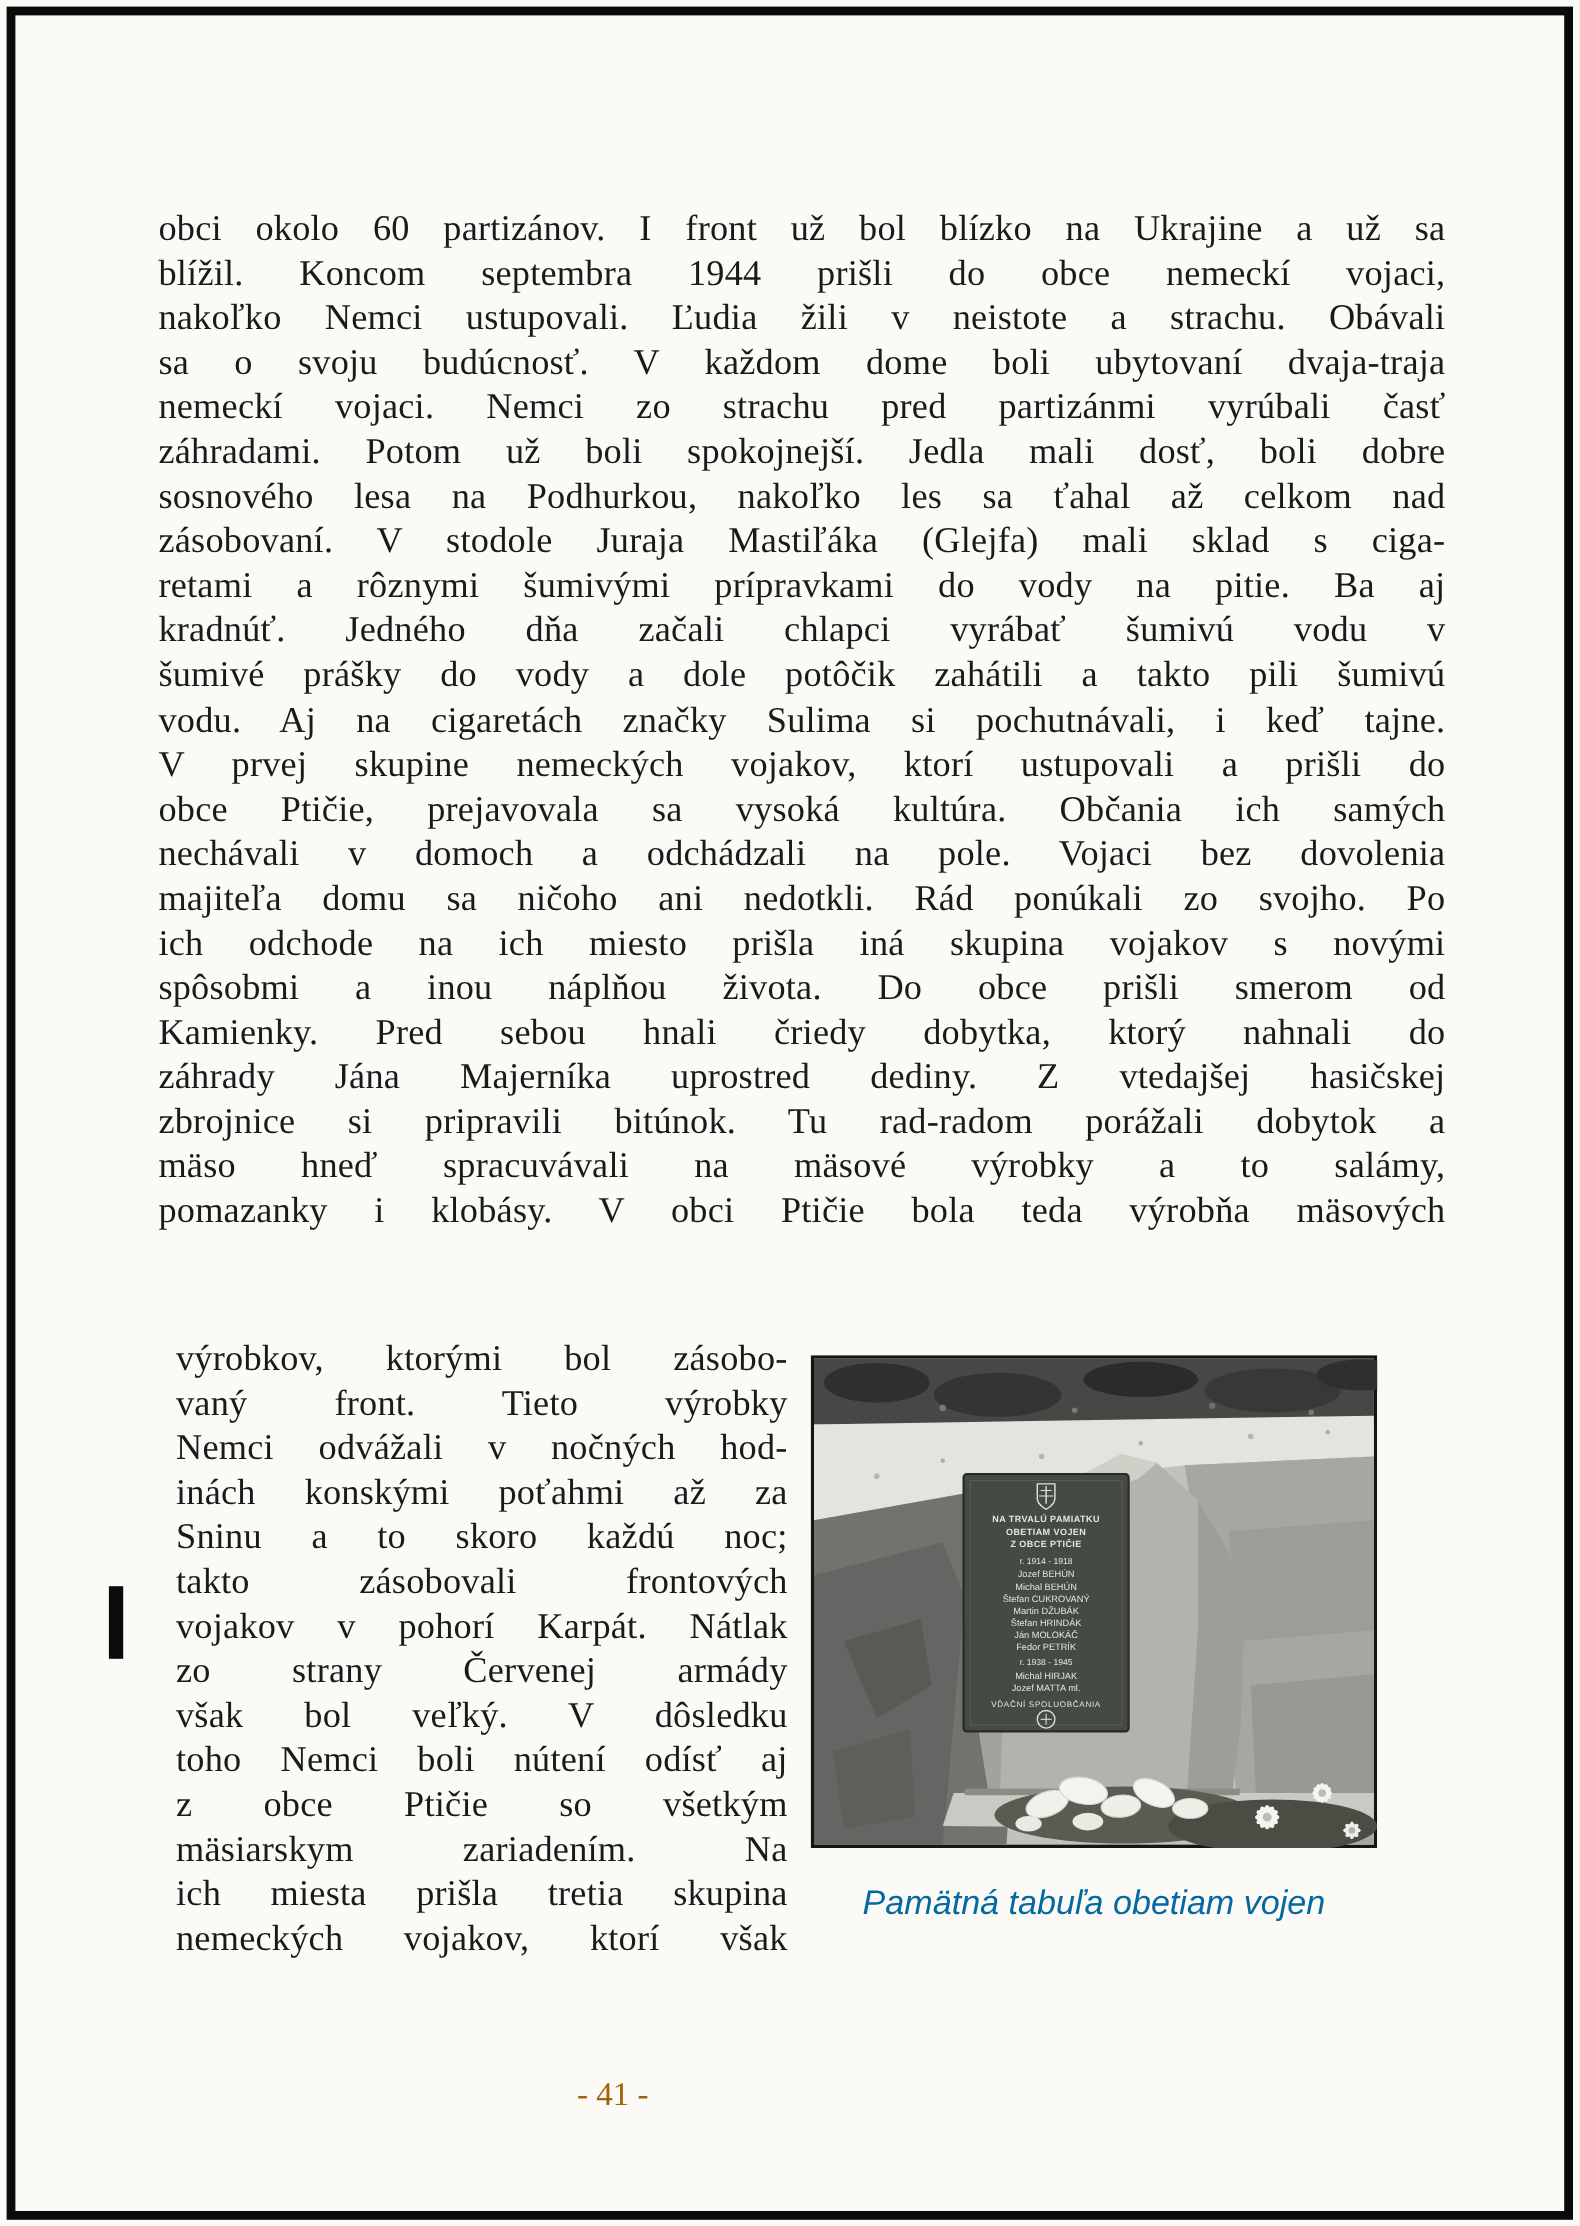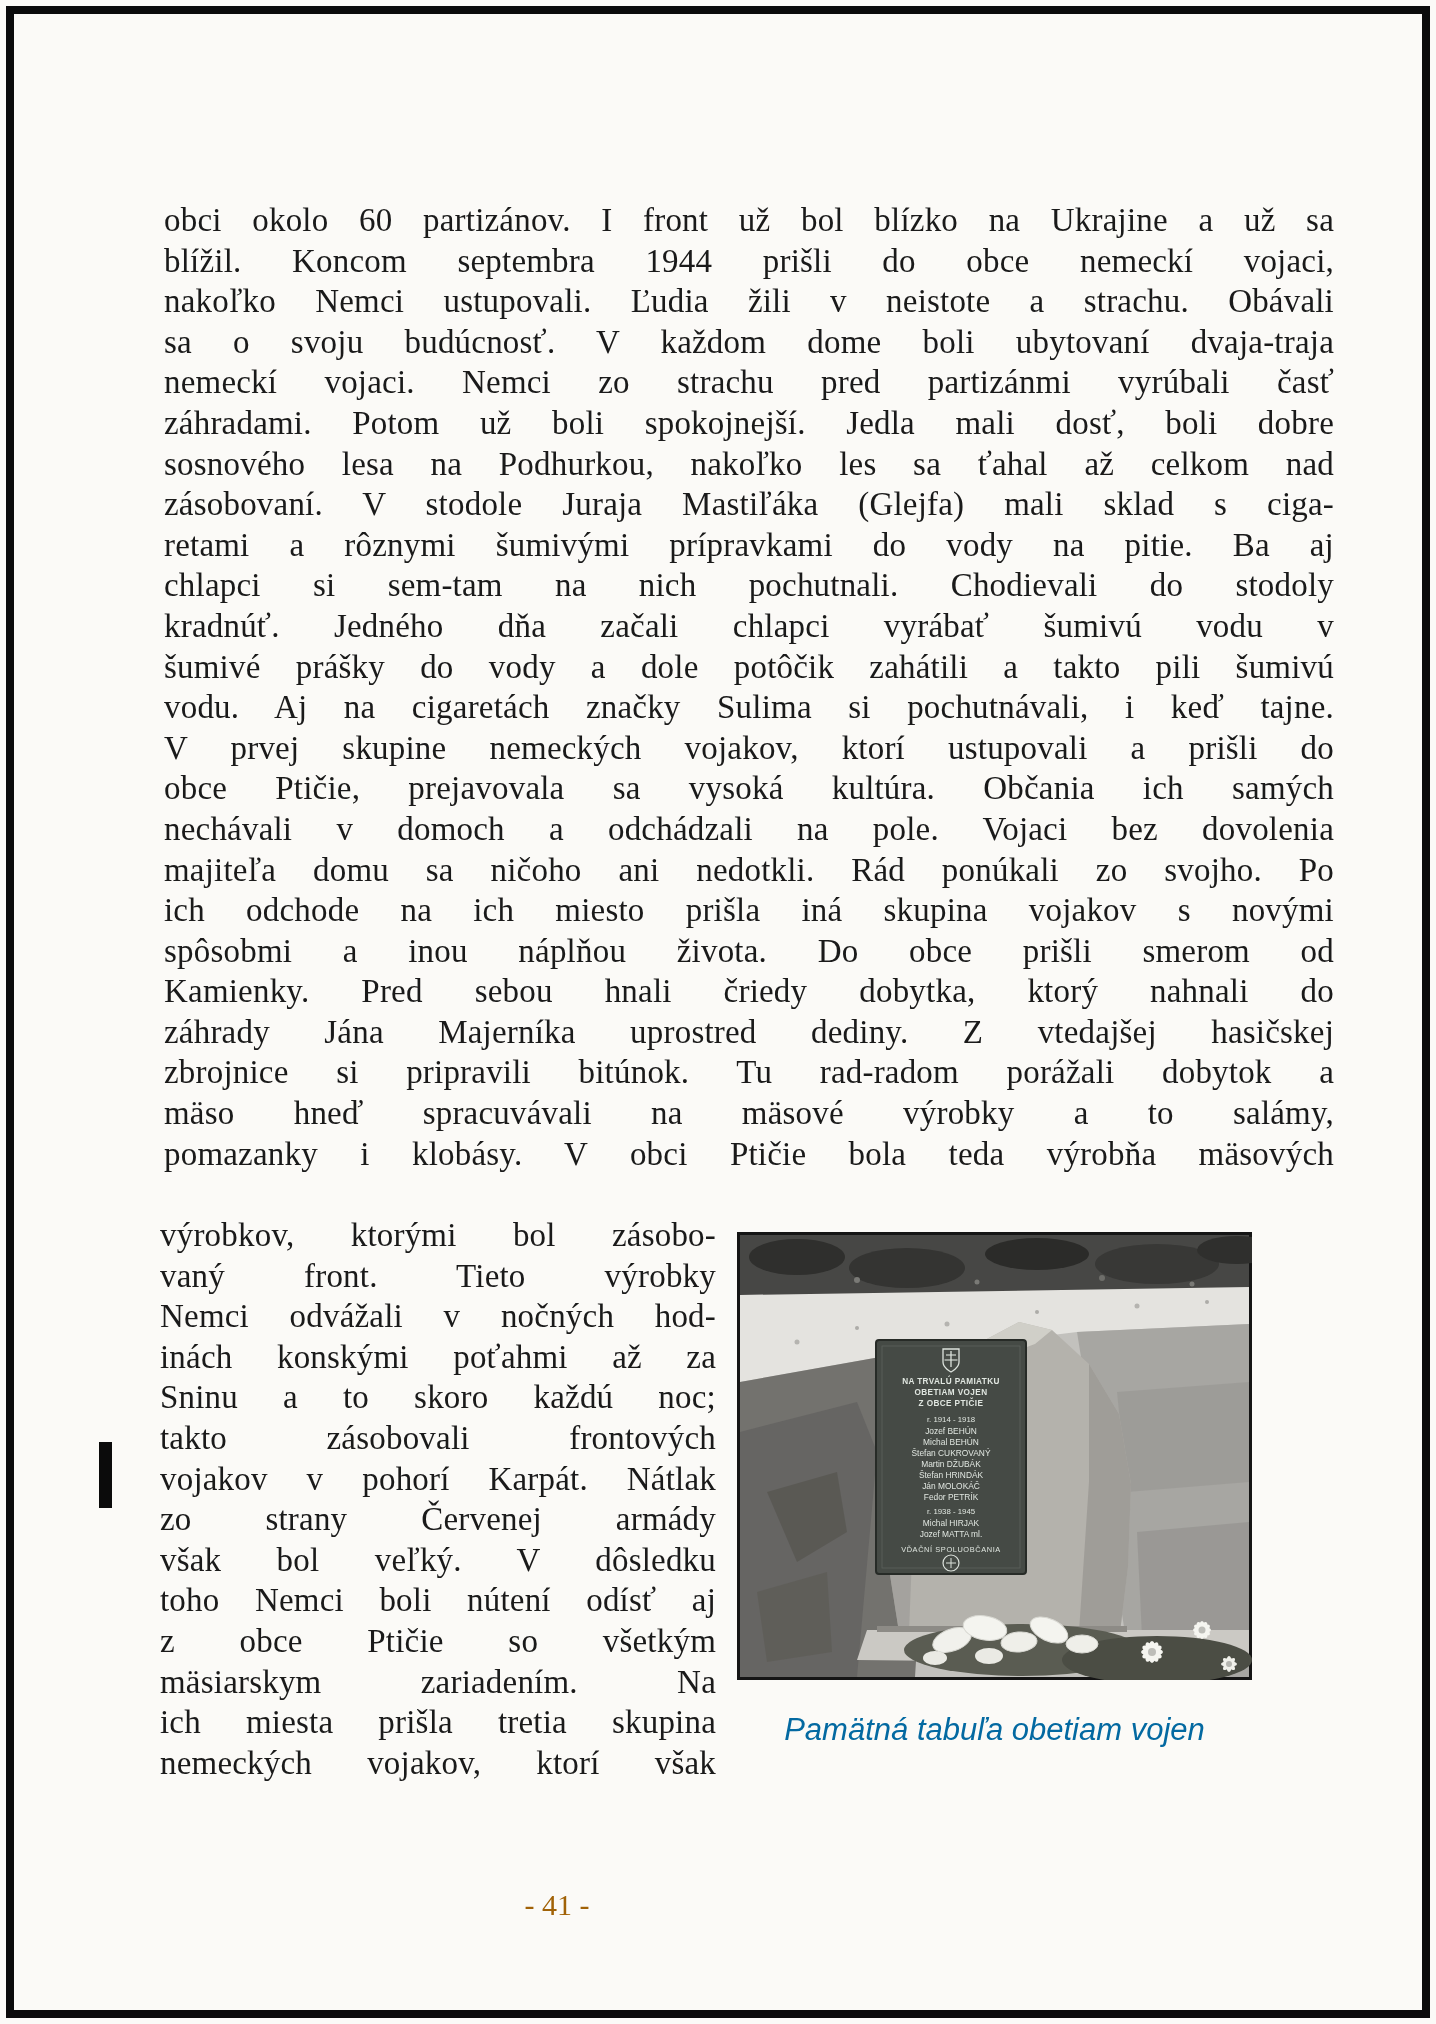--- a/index.html
+++ b/index.html
@@ -14,21 +14,21 @@
   .scan-frame{
     position:absolute;inset:6px;
     border:8px solid #0b0b0b;
     pointer-events:none;
   }
   .scan-artifact{
     position:absolute;left:99px;top:1442px;width:13px;height:66px;
     background:#0b0b0b;
   }
   .textblock{
-    position:absolute;left:144px;top:200px;width:1170px;margin-left:20px;
+    position:absolute;left:144px;top:188px;width:1170px;
   }
   .columnblock{
     position:absolute;left:144px;top:1215px;width:556px;margin-left:16px;
   }
   .line{
     height:40.6px;line-height:40.6px;
     font-size:33px;
     text-align:justify;
     text-align-last:justify;
     -moz-text-align-last:justify;
@@ -69,21 +69,20 @@
   <div class="textblock">
       <div class="line">obci okolo 60 partizánov. I front už bol blízko na Ukrajine a už sa</div>
       <div class="line">blížil. Koncom septembra 1944 prišli do obce nemeckí vojaci,</div>
       <div class="line">nakoľko Nemci ustupovali. Ľudia žili v neistote a strachu. Obávali</div>
       <div class="line">sa o svoju budúcnosť. V každom dome boli ubytovaní dvaja-traja</div>
       <div class="line">nemeckí vojaci. Nemci zo strachu pred partizánmi vyrúbali časť</div>
       <div class="line">záhradami. Potom už boli spokojnejší. Jedla mali dosť, boli dobre</div>
       <div class="line">sosnového lesa na Podhurkou, nakoľko les sa ťahal až celkom nad</div>
       <div class="line">zásobovaní. V stodole Juraja Mastiľáka (Glejfa) mali sklad s ciga-</div>
       <div class="line">retami a rôznymi šumivými prípravkami do vody na pitie. Ba aj</div>
-      <div class="line">chlapci si sem-tam na nich pochutnali. Chodievali do stodoly</div>
       <div class="line">kradnúť. Jedného dňa začali chlapci vyrábať šumivú vodu v</div>
       <div class="line">šumivé prášky do vody a dole potôčik zahátili a takto pili šumivú</div>
       <div class="line">vodu. Aj na cigaretách značky Sulima si pochutnávali, i keď tajne.</div>
       <div class="line">V prvej skupine nemeckých vojakov, ktorí ustupovali a prišli do</div>
       <div class="line">obce Ptičie, prejavovala sa vysoká kultúra. Občania ich samých</div>
       <div class="line">nechávali v domoch a odchádzali na pole. Vojaci bez dovolenia</div>
       <div class="line">majiteľa domu sa ničoho ani nedotkli. Rád ponúkali zo svojho. Po</div>
       <div class="line">ich odchode na ich miesto prišla iná skupina vojakov s novými</div>
       <div class="line">spôsobmi a inou náplňou života. Do obce prišli smerom od</div>
       <div class="line">Kamienky. Pred sebou hnali čriedy dobytka, ktorý nahnali do</div>

